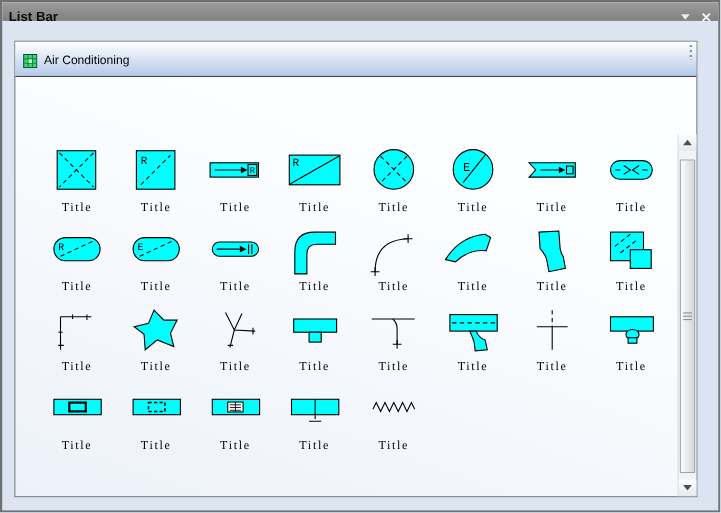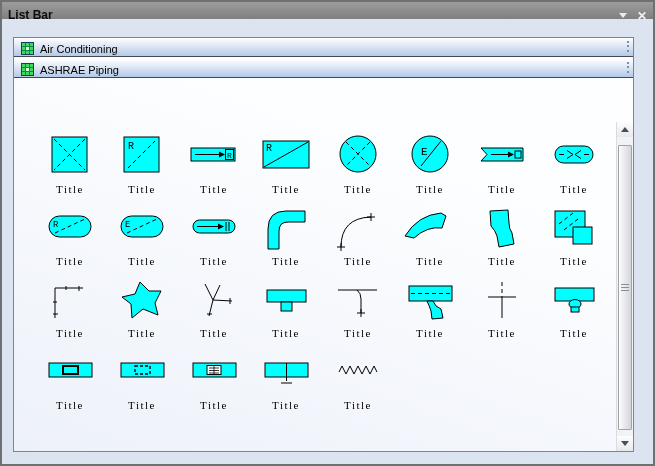--- a/index.html
+++ b/index.html
@@ -18,21 +18,21 @@
   .tb-btns{margin-left:auto;display:flex;align-items:center;gap:10px}
   .tb-menu{width:0;height:0;border-left:4px solid transparent;border-right:4px solid transparent;border-top:5px solid #ececec;cursor:pointer}
   .tb-close{color:#f2f2f2;font-size:12px;font-weight:bold;line-height:14px;cursor:pointer}
   
   .panel{
     position:absolute;left:11px;top:35px;width:621px;height:415px;
     border:1px solid #80858c;background:linear-gradient(200deg,#fdfeff 30%,#edf1f9);
   }
   
   .hdr{
-    height:19px;margin-bottom:2px;position:relative;cursor:pointer;
+    height:32px;margin-bottom:2px;position:relative;cursor:pointer;
     background:linear-gradient(#ffffff,#b4c9e8);
     border-bottom:1px solid #43474e;
     display:flex;align-items:center;padding:3px 16px 0 7px;
   }
   .hdr .hlbl{font-size:11px;color:#000;margin-left:6px;white-space:nowrap}
   .hdr .sicon{display:flex;align-items:center}
   .hdr .grip-dots{
     position:absolute;right:4px;top:3px;width:2px;height:13px;
     background-image:repeating-linear-gradient(#7d8eb4 0 2px,transparent 2px 4.3px);
   }
@@ -72,31 +72,20 @@
     <div id="sections">
         <div class="hdr">
           <span class="sicon">
             <svg width="13" height="13" viewBox="0 0 13 13">
               <rect x="0.5" y="0.5" width="12" height="12" fill="#3ed863" stroke="#123d64"></rect>
               <path d="M4.5,1 V12 M8.5,1 V12 M1,4.5 H12 M1,8.5 H12" stroke="#0c8c3c" fill="none"></path>
               <rect x="5" y="5" width="3" height="3" fill="#d9ffe0"></rect>
             </svg>
           </span>
           <span class="hlbl">Air Conditioning</span>
-          <span class="grip-dots"></span>
-        </div>
-        <div class="hdr">
-          <span class="sicon">
-            <svg width="13" height="13" viewBox="0 0 13 13">
-              <rect x="0.5" y="0.5" width="12" height="12" fill="#3ed863" stroke="#123d64"></rect>
-              <path d="M4.5,1 V12 M8.5,1 V12 M1,4.5 H12 M1,8.5 H12" stroke="#0c8c3c" fill="none"></path>
-              <rect x="5" y="5" width="3" height="3" fill="#d9ffe0"></rect>
-            </svg>
-          </span>
-          <span class="hlbl">ASHRAE Piping</span>
           <span class="grip-dots"></span>
         </div>
       </div>
 
     <div class="shapes-wrap">
       <div id="grid" class="grid"><div class="cell">
             <span class="icon">
               <svg width="64" height="46" viewBox="0 0 64 46">
                 <rect x="14" y="3" width="35" height="35" fill="#00FFFF" stroke="#000000" stroke-width="1"></rect>
                 <path d="M16,5 L47,36 M47,5 L16,36" fill="none" stroke="#000000" stroke-width="1" stroke-dasharray="4,3"></path>

